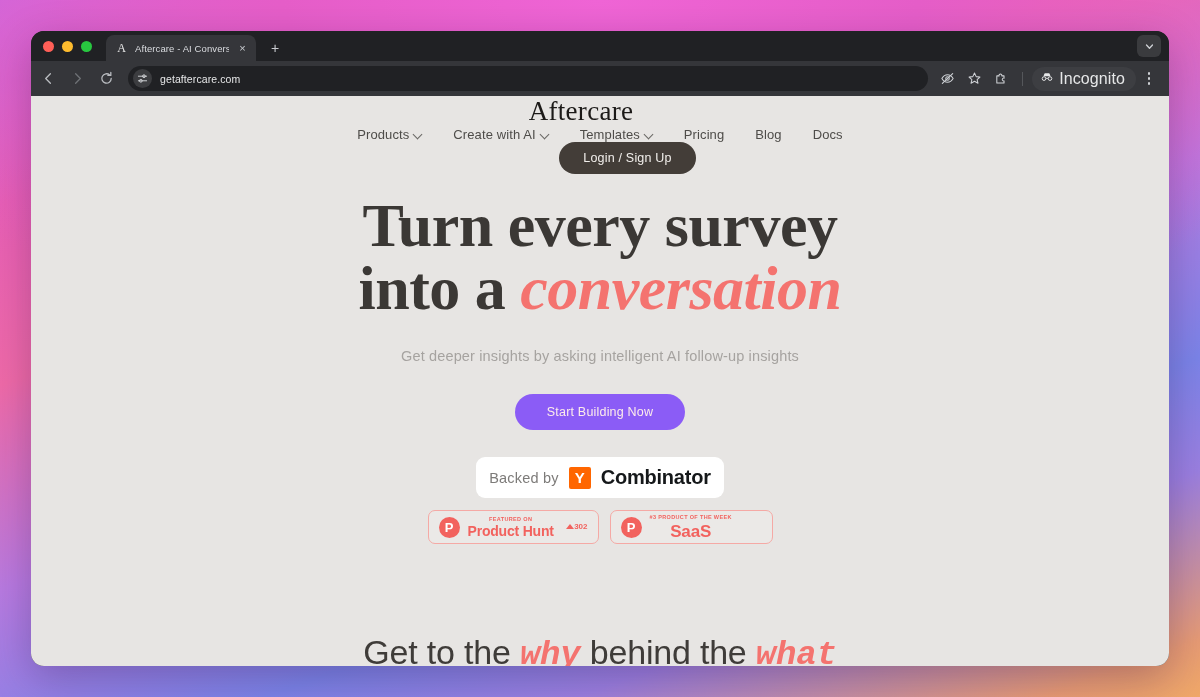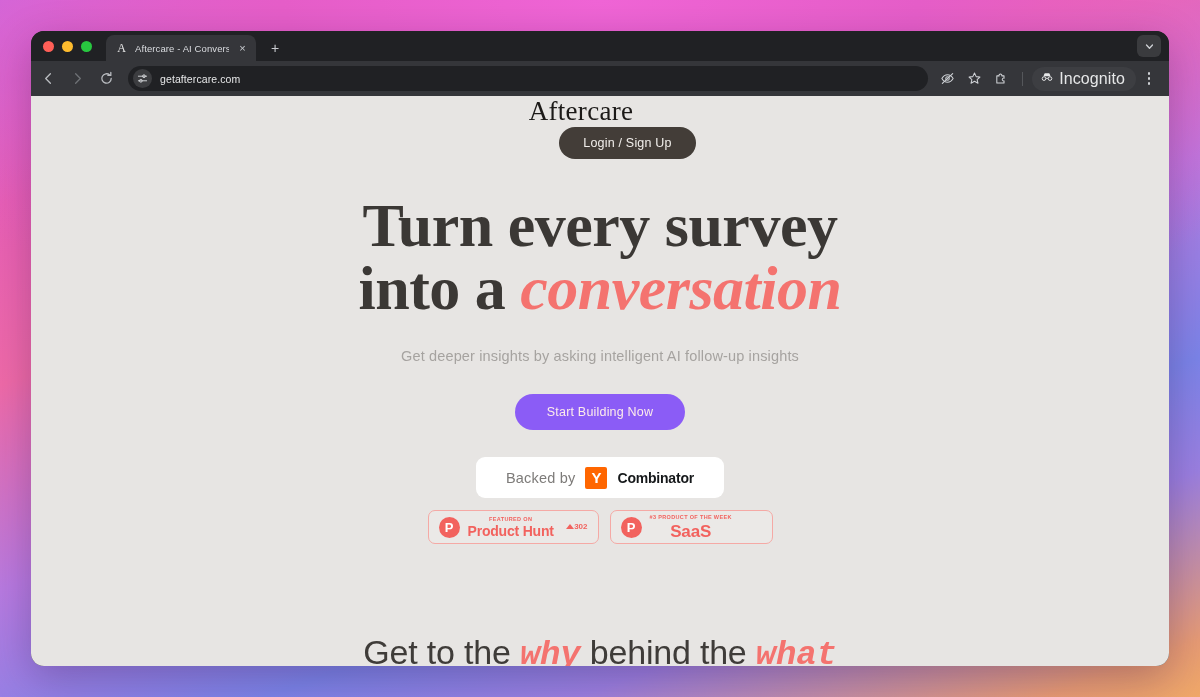--- a/index.html
+++ b/index.html
@@ -305,21 +305,21 @@
   .yc-mark {
     width: 22px; height: 22px;
     background: #ff6600;
     color: #fff;
     font-size: 15px;
     font-weight: bold;
     display: flex; align-items: center; justify-content: center;
     border-radius: 2px;
     font-family: "Liberation Sans", sans-serif;
   }
-  .yc-name { font-size: 14px; color: #15181a; font-weight: bold; letter-spacing: -.2px; }
+  .yc-name { font-size: 20px; color: #15181a; font-weight: bold; letter-spacing: -.2px; }
 
   .ph-row {
     margin: 12px auto 0;
     display: flex;
     justify-content: center;
     gap: 11px;
   }
   .ph-badge {
     height: 34px;
     border: 1px solid #f5a9a5;
@@ -494,20 +494,37 @@
         <i></i>
         <i></i>
       </div>
   </div>
 
   <div class="page">
 
     <div class="site-nav">
       <div class="brand">Aftercare</div>
 
+      <div class="nav-links">
+        <div class="nav-link">
+          <span>Products</span>
+          <span class="caret"></span>
+        </div>
+        <div class="nav-link">
+          <span>Create with AI</span>
+          <span class="caret"></span>
+        </div>
+        <div class="nav-link">
+          <span>Templates</span>
+          <span class="caret"></span>
+        </div>
+        <div class="nav-link">Pricing</div>
+        <div class="nav-link">Blog</div>
+        <div class="nav-link">Docs</div>
+      </div>
 
       <div class="login-btn">Login / Sign Up</div>
     </div>
 
     <div class="hero">
       <div class="hero-title">
         <div>Turn every survey</div>
         <div><span>into a </span><span class="accent">conversation</span></div>
       </div>
 

